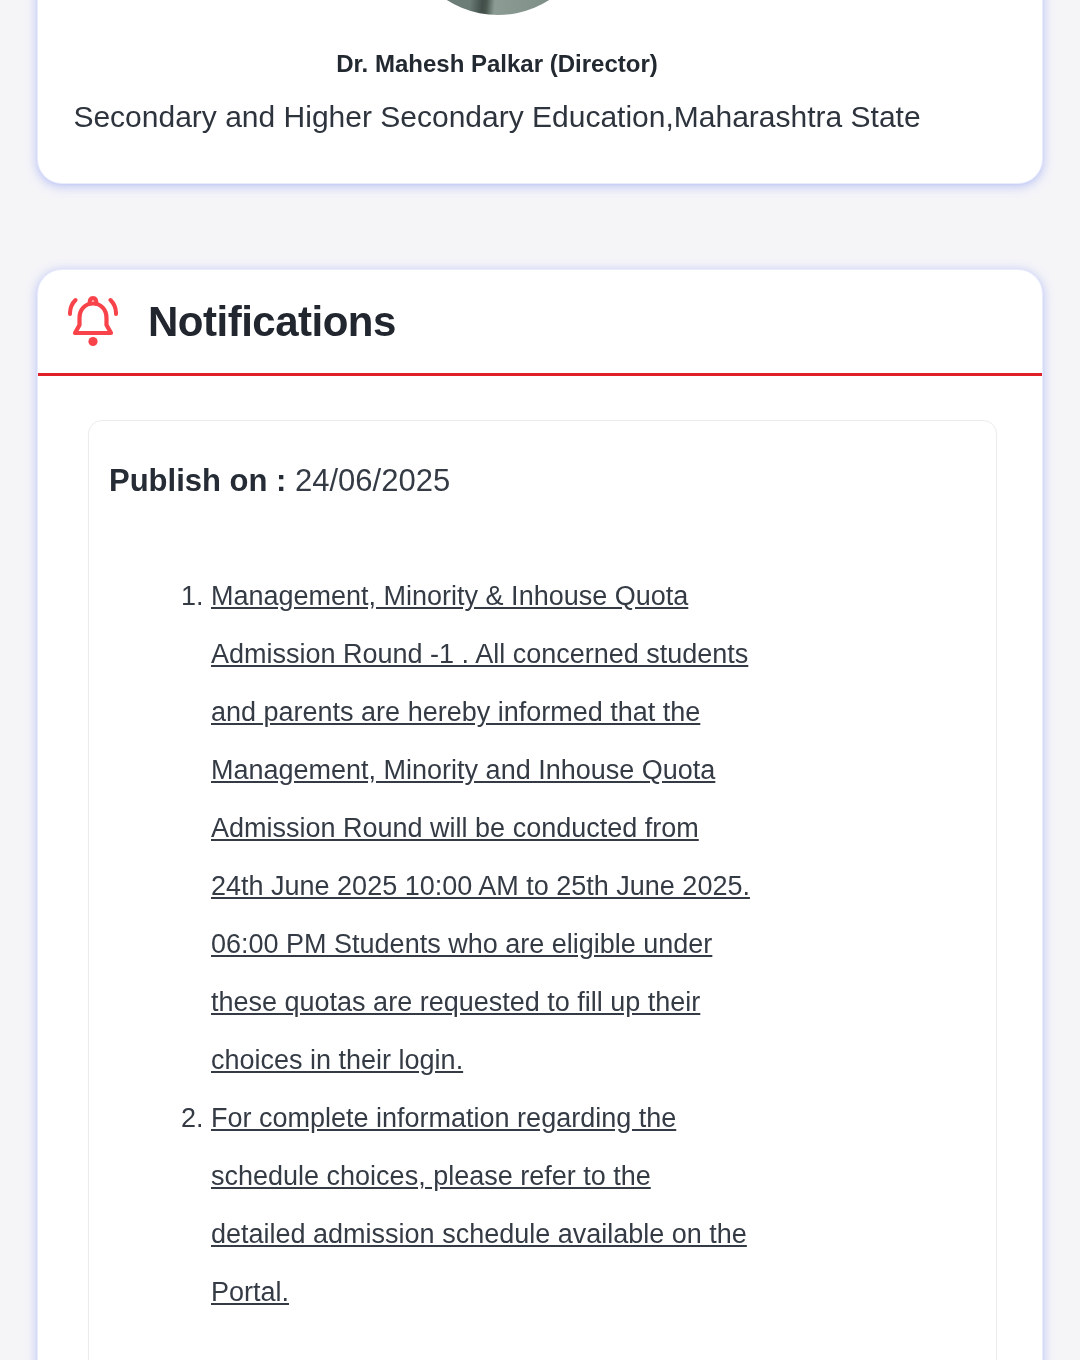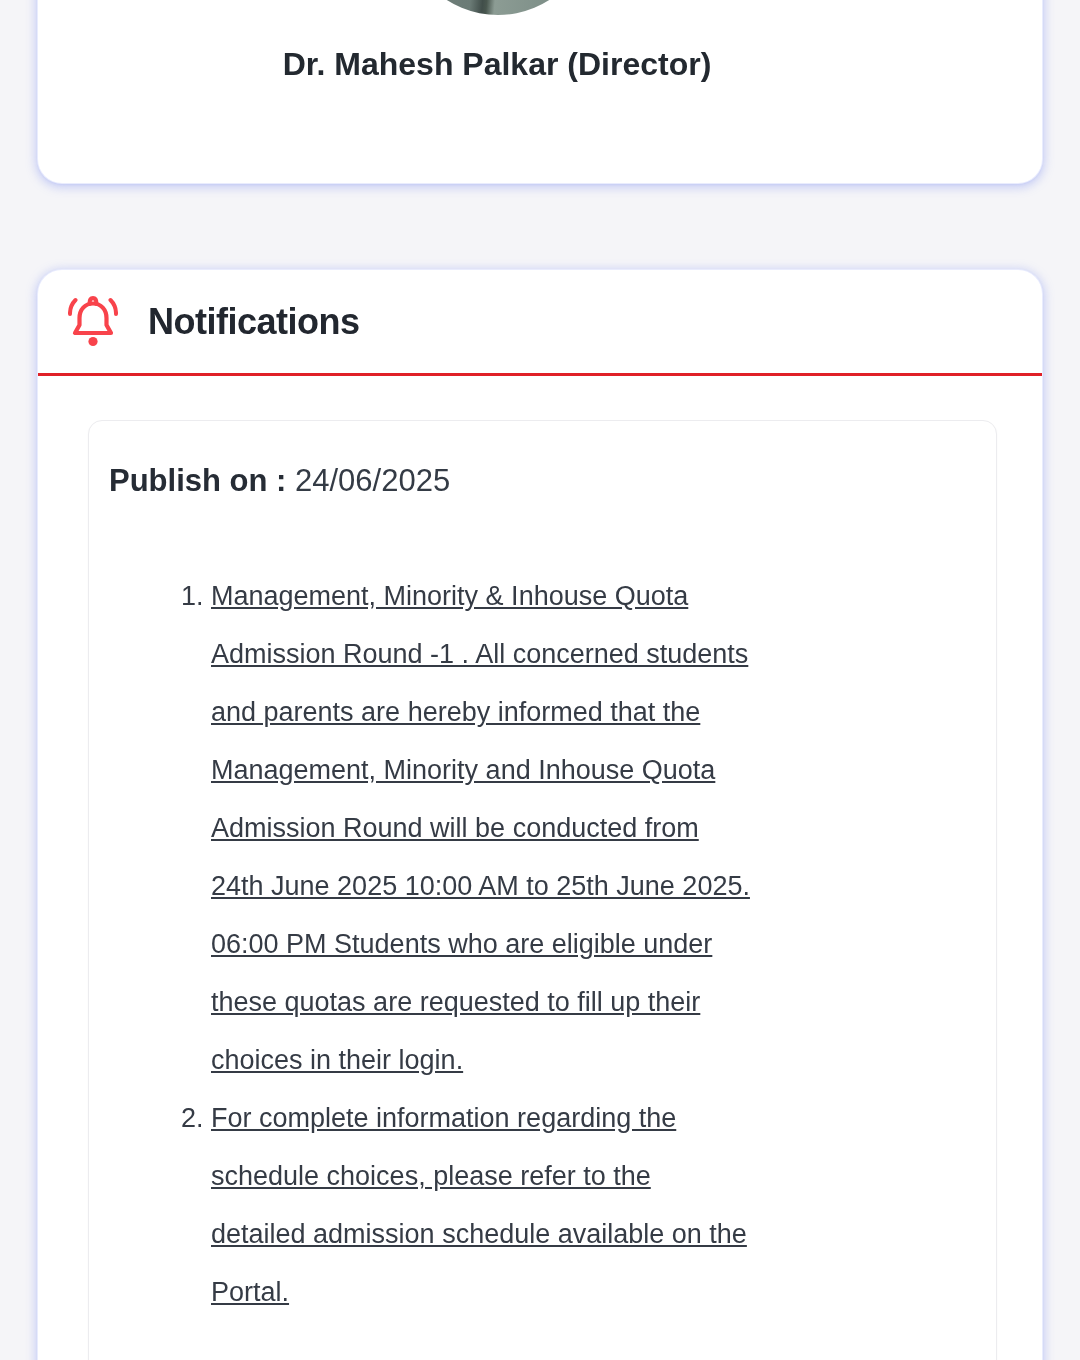--- a/index.html
+++ b/index.html
@@ -41,21 +41,21 @@
     background: linear-gradient(95deg,
       #73837d 0%, #6b7b76 40%, #414e4a 46%, #49574f 48%,
       #8c9c94 52%, #7e8f88 78%, #99978a 100%);
   }
   .profile-name {
     position: absolute;
     top: 262px;
     left: 0;
     right: 86px;
     text-align: center;
-    font-size: 32px;
+    font-size: 24px;
     line-height: 44px;
     font-weight: 700;
     color: #232930;
   }
   .profile-org {
     position: absolute;
     top: 316px;
     left: 0;
     right: 86px;
     text-align: center;
@@ -76,21 +76,21 @@
     position: absolute;
     left: 30px;
     top: 25px;
     width: 50px;
     height: 57px;
   }
   .notif-title {
     position: absolute;
     left: 110px;
     top: 24px;
-    font-size: 36px;
+    font-size: 42px;
     line-height: 56px;
     font-weight: 700;
     letter-spacing: -0.5px;
     color: #22272f;
   }
   .notif-divider {
     position: absolute;
     top: 103px;
     left: 0;
     right: 0;
@@ -131,20 +131,21 @@
   .notice-list li {
     white-space: pre-line;
   }
 </style>
 </head>
 <body>
 
 <div class="card profile-card">
   <div class="avatar"></div>
   <div class="profile-name">Dr. Mahesh Palkar (Director)</div>
+  <div class="profile-org">Secondary and Higher Secondary Education,Maharashtra State</div>
 </div>
 
 <div class="card notif-card">
 
   <div class="bell-wrap">
     <svg width="50" height="57" viewBox="0 0 50 57" fill="none" xmlns="http://www.w3.org/2000/svg">
 
       <path d="M25 8.5 C17 8.5 11.5 14.5 11.5 23 L11.5 30 L7 38 L43 38 L38.5 30 L38.5 23 C38.5 14.5 33 8.5 25 8.5 Z" stroke="#f8434b" stroke-width="4.2" stroke-linejoin="round" fill="none"></path>
 
       <path d="M21.5 9 C21.5 5.2 23 3.2 25 3.2 C27 3.2 28.5 5.2 28.5 9" stroke="#f8434b" stroke-width="4.2" stroke-linecap="round" fill="none"></path>

